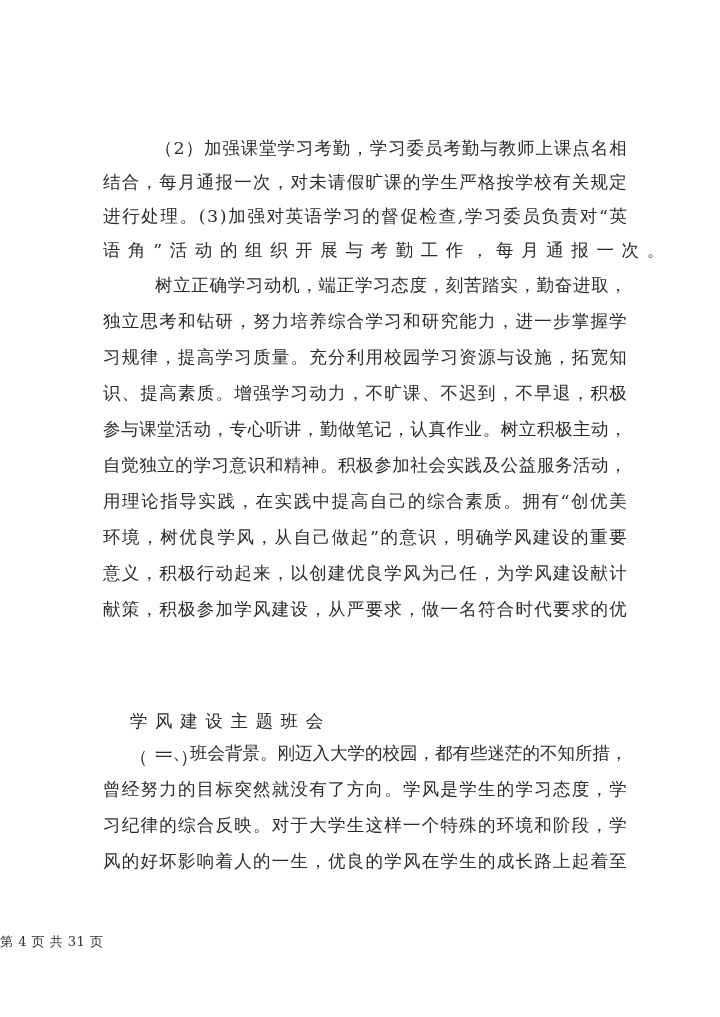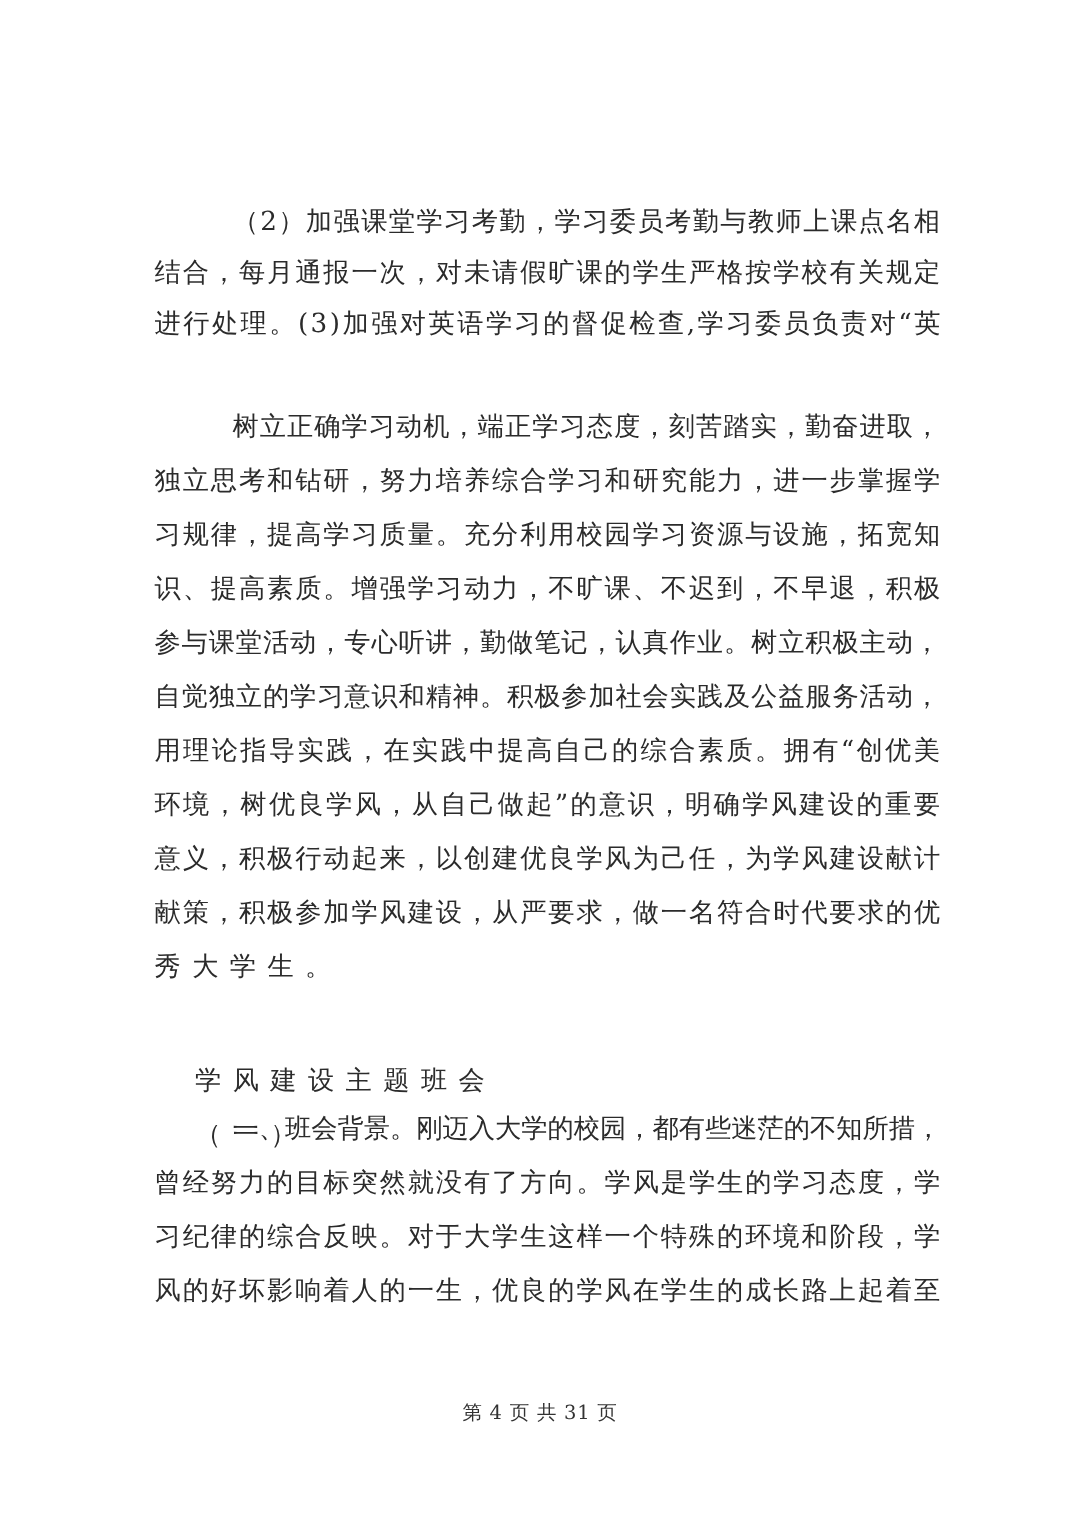--- a/index.html
+++ b/index.html
@@ -5,21 +5,21 @@
   html, body { margin: 0; padding: 0; background: #ffffff; }
   body { width: 720px; height: 1017px; position: relative; overflow: hidden;
          font-family: "DejaVu Serif", "Liberation Serif", serif; color: #2b2b2b; }
   .page { position: absolute; left: 0; top: 0; width: 720px; height: 1017px; background: #fff; }
   .line { position: absolute; left: 103px; width: 524px; height: 36px; line-height: 36px;
           font-size: 17.5px; white-space: nowrap; text-align: justify; text-align-last: justify;
           letter-spacing: 0; }
   .line.last { text-align-last: left; letter-spacing: 7.6px; }
   .line.indent { left: 130px; width: 497px; margin-top: 40px; }
   .line.indent2 { left: 155px; width: 472px; }
-  .footer { position: absolute; top: 933px; left: 0; width: 720px; text-align: center;
+  .footer { position: absolute; top: 933px; left: 0; width: 720px; 
             font-size: 13px; color: #333; letter-spacing: 0.5px; }
 </style>
 </head>
 <body>
 
 <div class="page">
   <div class="line indent2" style="top: 130px; display: flex; justify-content: space-between;">
       <span>（</span>
       <span>2</span>
       <span>）</span>
@@ -102,20 +102,21 @@
       <span>学</span>
       <span>习</span>
       <span>委</span>
       <span>员</span>
       <span>负</span>
       <span>责</span>
       <span>对</span>
       <span>“</span>
       <span>英</span>
     </div>
+  <div class="line last" style="top:232px">语角”活动的组织开展与考勤工作，每月通报一次。</div>
   <div class="line indent2" style="top: 267px; display: flex; justify-content: space-between;">
       <span>树</span>
       <span>立</span>
       <span>正</span>
       <span>确</span>
       <span>学</span>
       <span>习</span>
       <span>动</span>
       <span>机</span>
       <span>，</span>
@@ -402,21 +403,20 @@
       <span>名</span>
       <span>符</span>
       <span>合</span>
       <span>时</span>
       <span>代</span>
       <span>要</span>
       <span>求</span>
       <span>的</span>
       <span>优</span>
     </div>
-  <div class="line last" style="top:627px">秀大学生。</div>
   <div class="line last indent" style="top:663px">学风建设主题班会</div>
   <div class="line last indent" style="top:699px">（一）</div>
   <div class="line indent2" style="top: 735px; display: flex; justify-content: space-between;">
       <span>一</span>
       <span>、</span>
       <span>班</span>
       <span>会</span>
       <span>背</span>
       <span>景</span>
       <span>。</span>

